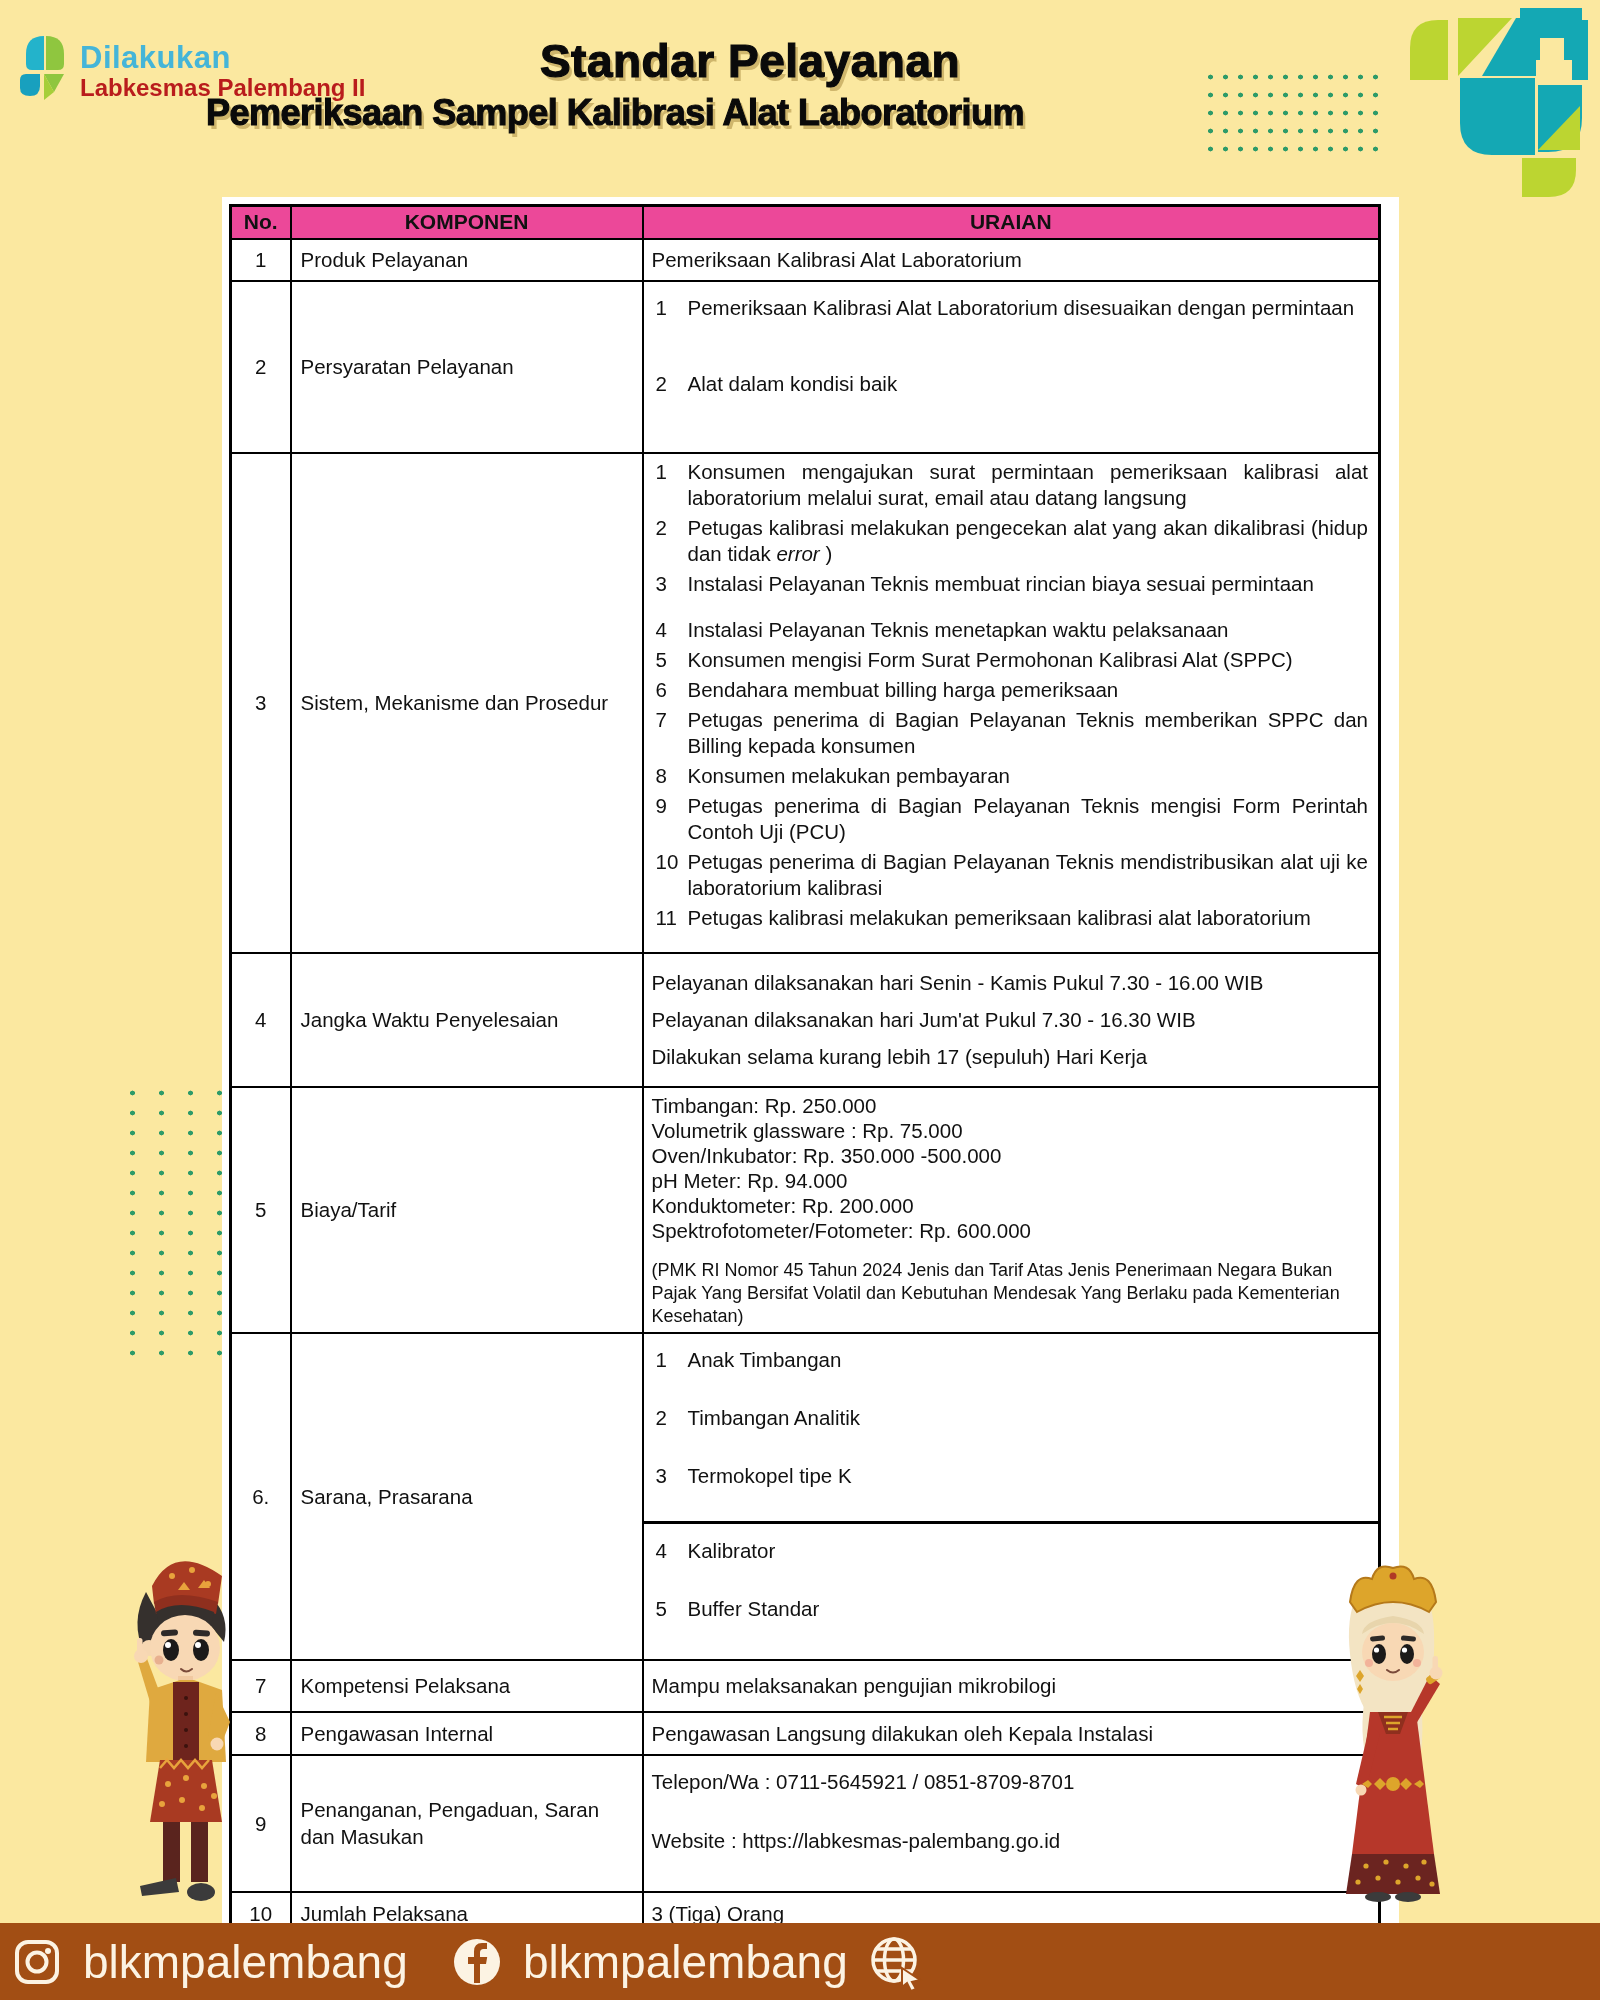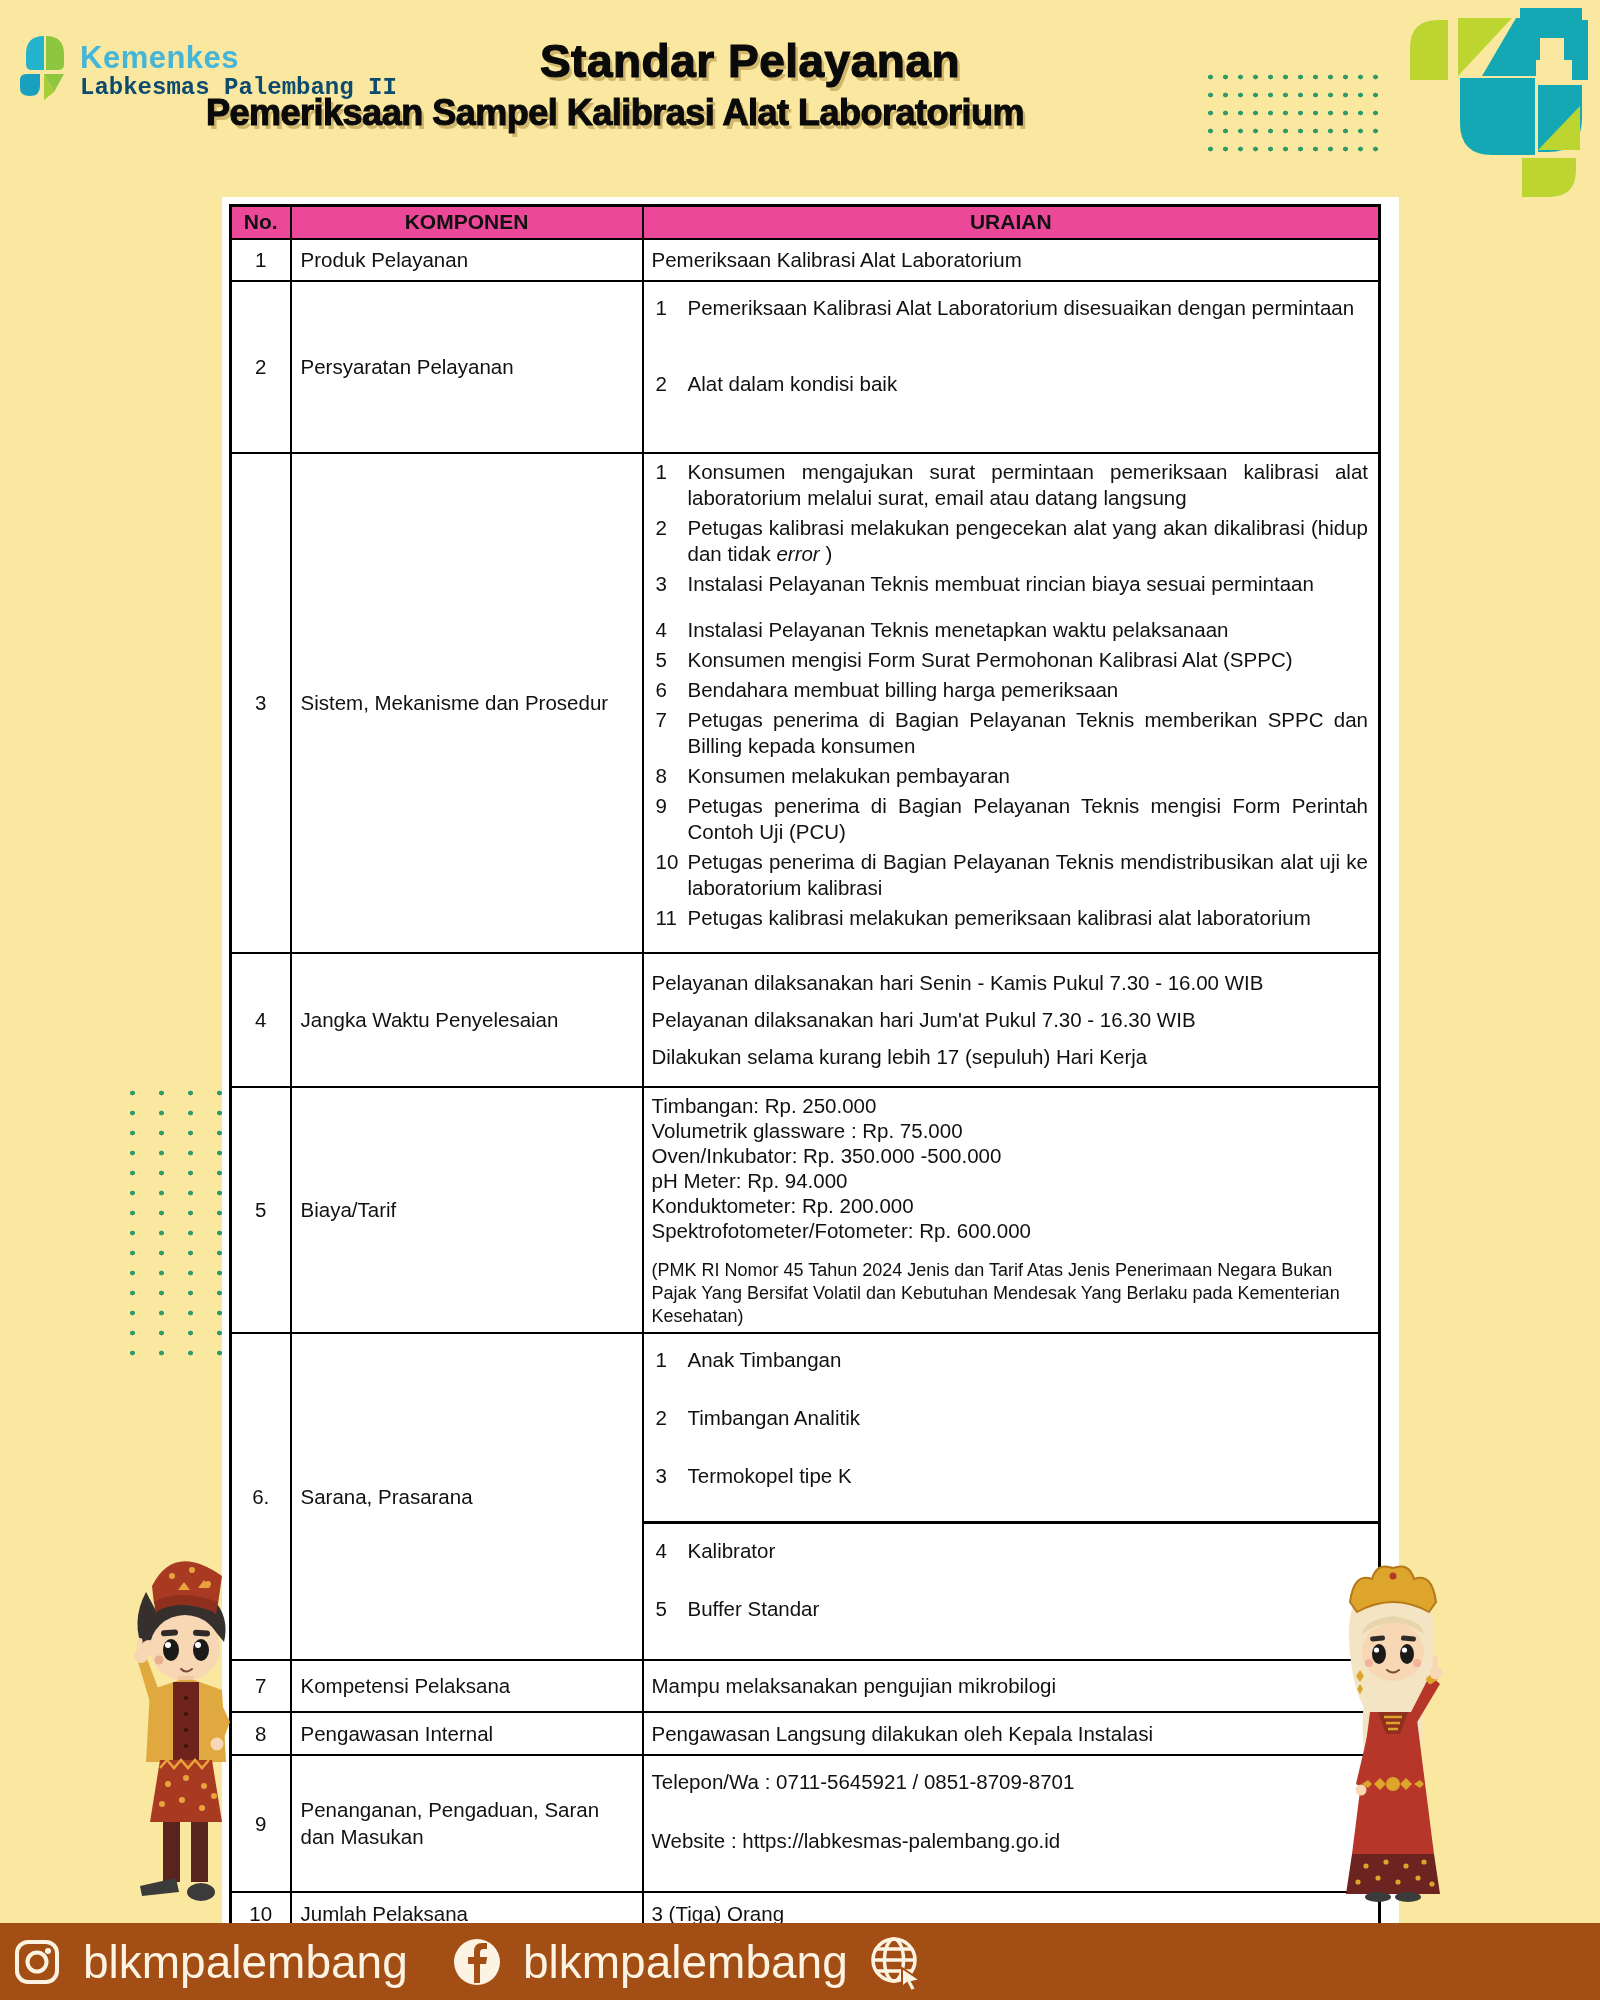--- a/index.html
+++ b/index.html
@@ -6,21 +6,21 @@
   body{
     width:1600px;height:2000px;position:relative;overflow:hidden;
     background:#FBE8A0;
     font-family:"Liberation Sans", sans-serif;
     color:#111;
   }
   
   .logo{position:absolute;left:18px;top:30px;display:flex;align-items:flex-start;}
   .logo-text{margin-left:8px;margin-top:12px;line-height:1.05;}
   .brand{font-size:31px;font-weight:bold;color:#45B5D8;letter-spacing:.5px;}
-  .brand-sub{font-size:24px;font-weight:bold;color:#0c4a6e;font-family:Liberation Mono, monospace;}
+  .brand-sub{font-size:24px;font-weight:bold;color:#b91c1c;}
   .title1{position:absolute;left:420px;top:34px;width:660px;text-align:center;
     font-size:46px;font-weight:bold;color:#0a0a0a;letter-spacing:.5px;
     text-shadow:3px 4px 0 rgba(153,122,44,.45);-webkit-text-stroke:1.2px #0a0a0a;}
   .title2{position:absolute;left:155px;top:92px;width:920px;text-align:center;
     font-size:36px;font-weight:bold;color:#0a0a0a;letter-spacing:-.5px;
     text-shadow:3px 4px 0 rgba(153,122,44,.45);-webkit-text-stroke:1.1px #0a0a0a;}
   
   .dots{position:absolute;background-image:radial-gradient(circle,#2E9B69 2.2px,transparent 2.7px);}
   .dots-tr{left:1203px;top:68px;width:175px;height:88px;background-size:15px 18px;}
   .dots-left{left:118px;top:1083px;width:106px;height:278px;background-size:29px 20px;}
@@ -61,21 +61,21 @@
 
 <div class="logo">
   <svg width="54" height="74" viewBox="0 0 54 74">
     <path d="M26 6 Q8 6 8 24 L8 34 Q8 40 14 40 L26 40 Z" fill="#23B3CB"></path>
     <path d="M28 6 Q46 6 46 24 L46 34 Q46 40 40 40 L28 40 Z" fill="#8FC63F"></path>
     <path d="M8 44 Q2 44 2 50 L2 58 Q2 66 12 66 Q22 66 22 56 L22 44 Z" fill="#18A0BE"></path>
     <path d="M26 44 L46 44 L36 62 Z" fill="#8FC63F"></path>
     <path d="M26 44 L26 70 L36 62 Z" fill="#A6CE39"></path>
   </svg>
   <div class="logo-text">
-    <div class="brand">Kemenkes</div>
+    <div class="brand">Dilakukan</div>
     <div class="brand-sub">Labkesmas Palembang II</div>
   </div>
 </div>
 
 <div class="title1">Standar Pelayanan</div>
 <div class="title2">Pemeriksaan Sampel Kalibrasi Alat Laboratorium</div>
 
 <svg class="decor-tr" viewBox="0 0 280 200">
   <path d="M90 80 L90 48 Q90 20 118 20 L128 20 L128 80 Z" fill="#BCD531"></path>
   <path d="M138 18 L192 18 L138 76 Z" fill="#BCD531"></path>

